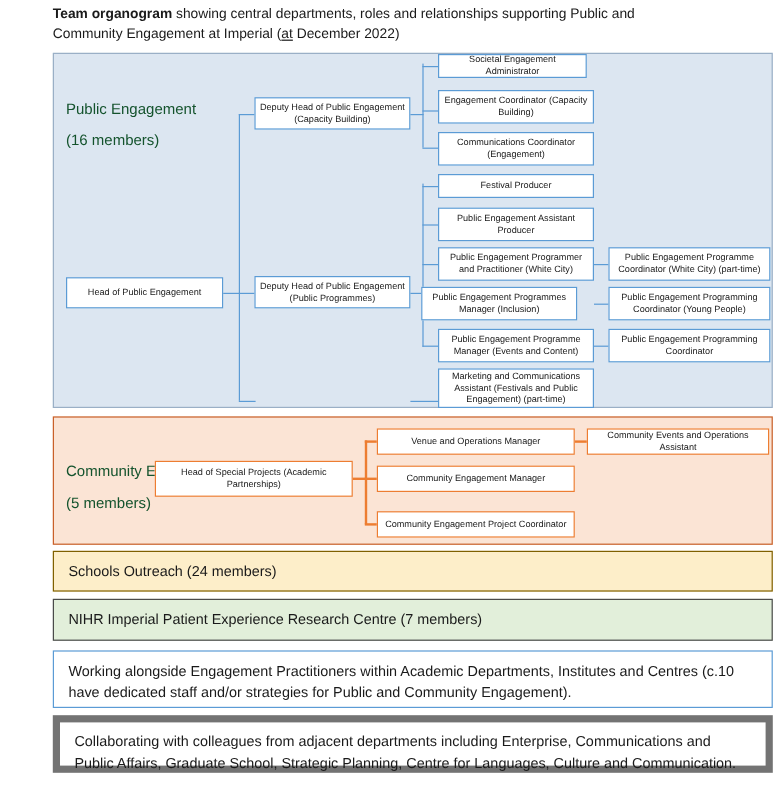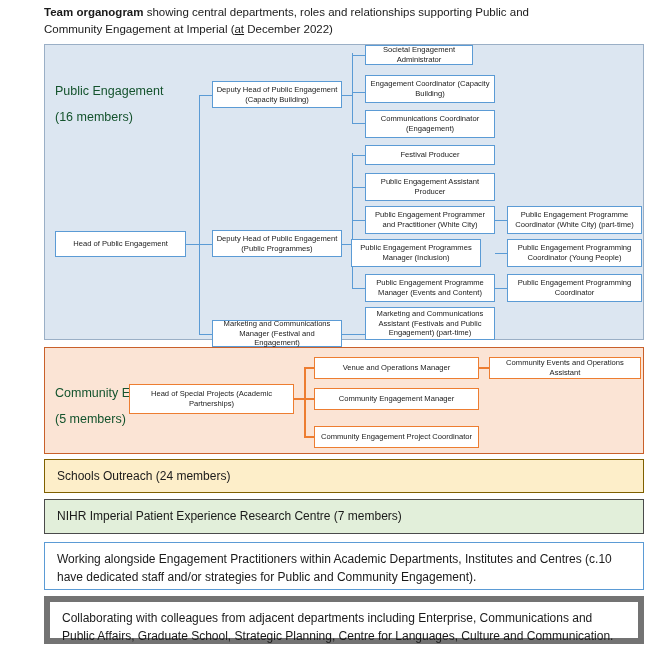--- a/index.html
+++ b/index.html
@@ -107,29 +107,28 @@
     <div class="ln lnh" style="left:154px;top:49.5px;width:14px;"></div>
 
     <div class="ln lnh" style="left:154px;top:198.5px;width:14px;"></div>
 
     <div class="ln lnh" style="left:154px;top:288.5px;width:14px;"></div>
 
     <div class="node blue" style="left:167px;top:36px;width:130px;height:27px;">Deputy Head of Public Engagement (Capacity Building)</div>
 
     <div class="node blue" style="left:167px;top:185px;width:130px;height:27px;">Deputy Head of Public Engagement (Public Programmes)</div>
 
-    <div class="node blue" style="left:167px;top:275px;width:130px;height:27px;">Marketing and Communications Manager (Festival and Engagement)</div>
 
     <div class="ln lnh" style="left:297px;top:49.5px;width:11px;"></div>
     <div class="ln lnv" style="left:307px;top:8px;height:70px;"></div>
     <div class="ln lnh" style="left:307px;top:9.5px;width:14px;"></div>
     <div class="ln lnh" style="left:307px;top:46.5px;width:14px;"></div>
     <div class="ln lnh" style="left:307px;top:77.5px;width:14px;"></div>
 
-    <div class="node blue" style="left:320px;top:0px;width:108px;height:20px;">Societal Engagement Administrator</div>
+    <div class="node blue" style="left:320px;top:0px;width:124px;height:20px;">Societal Engagement Administrator</div>
     <div class="node blue" style="left:320px;top:30px;width:130px;height:28px;">Engagement Coordinator (Capacity Building)</div>
     <div class="node blue" style="left:320px;top:65px;width:130px;height:28px;">Communications Coordinator (Engagement)</div>
 
     <div class="ln lnh" style="left:297px;top:198.5px;width:11px;"></div>
     <div class="ln lnv" style="left:307px;top:108px;height:136px;"></div>
     <div class="ln lnh" style="left:307px;top:109.5px;width:14px;"></div>
     <div class="ln lnh" style="left:307px;top:141.5px;width:14px;"></div>
     <div class="ln lnh" style="left:307px;top:174.5px;width:14px;"></div>
     <div class="ln lnh" style="left:307px;top:207.5px;width:14px;"></div>
     <div class="ln lnh" style="left:307px;top:242.5px;width:14px;"></div>

